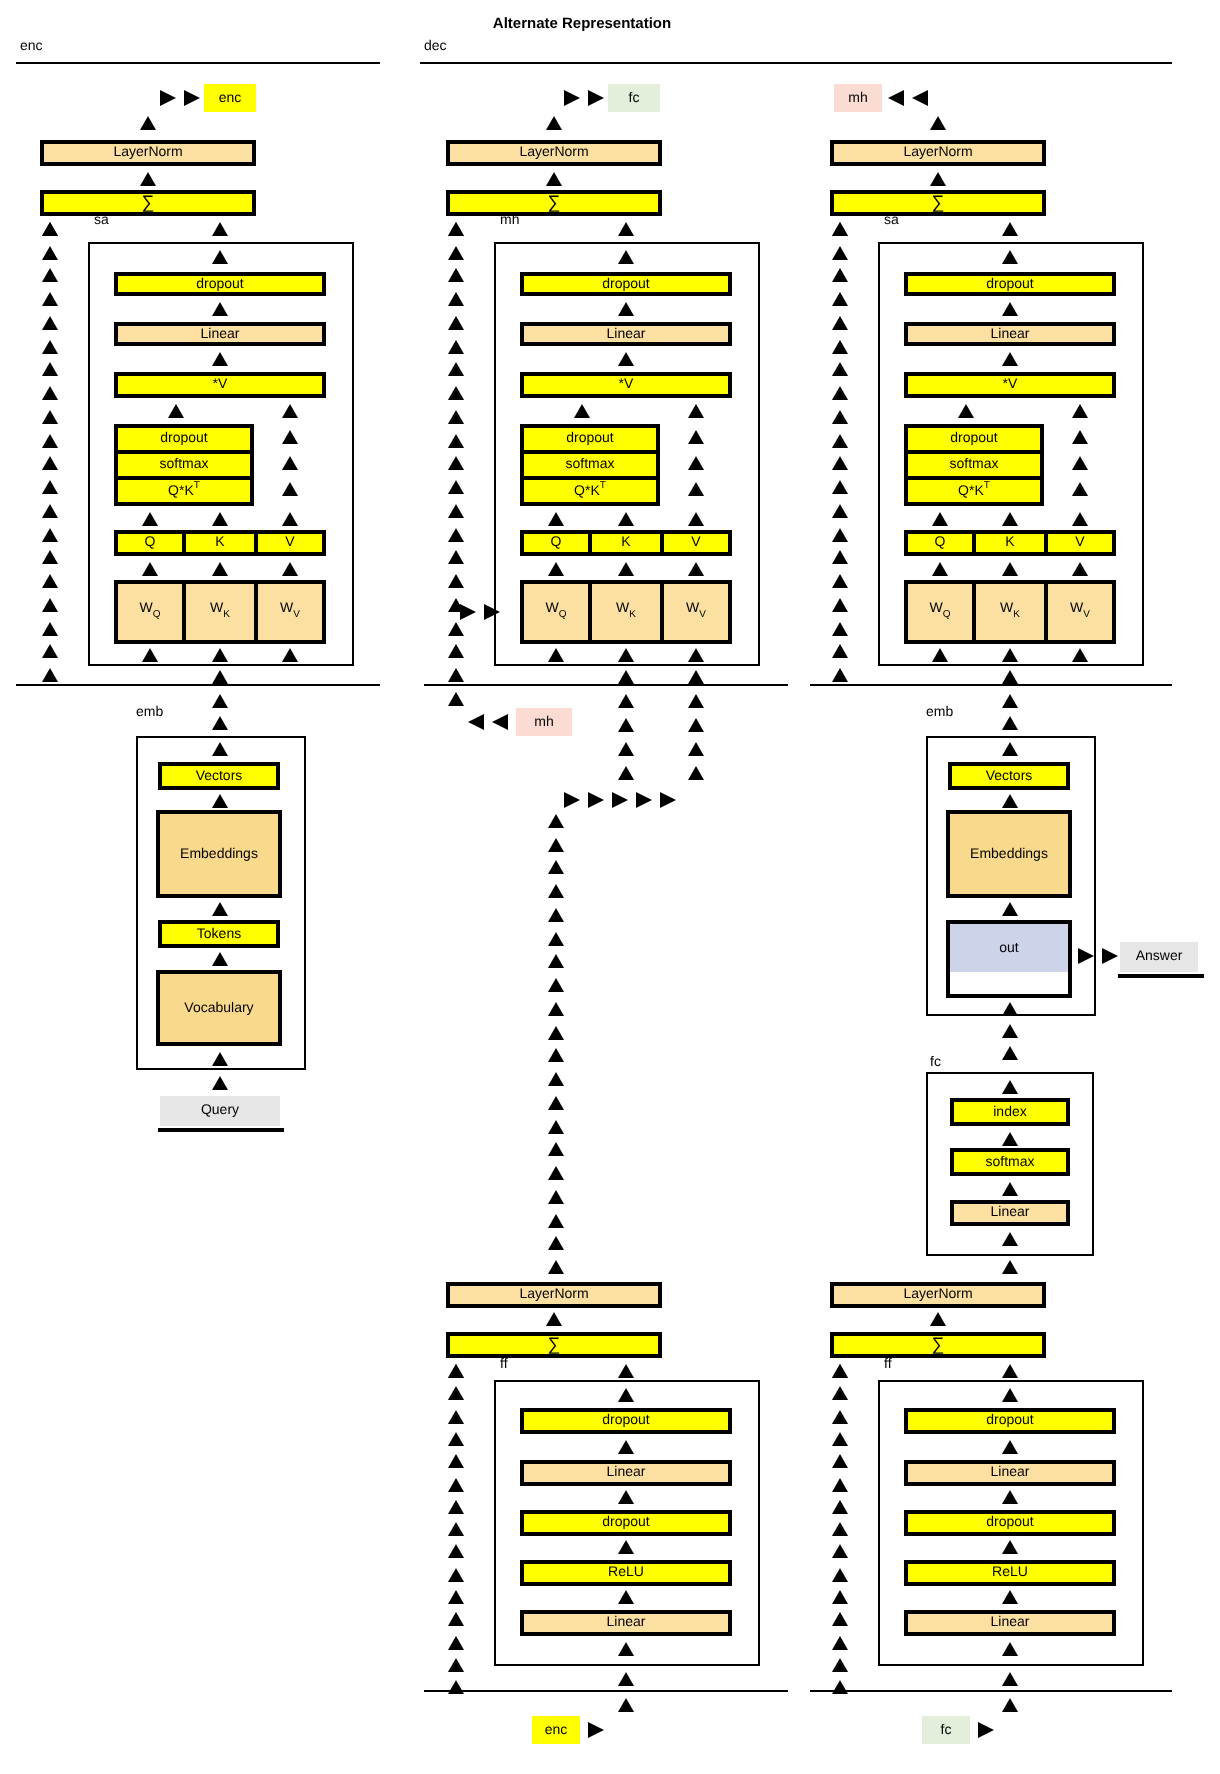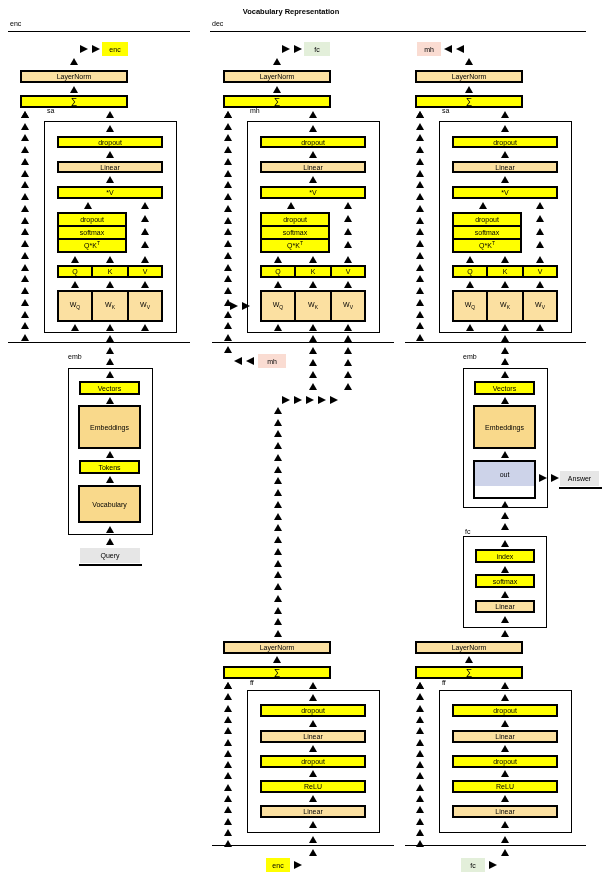--- a/index.html
+++ b/index.html
@@ -18,21 +18,21 @@
   .ar{position:absolute;width:0;height:0;}
   .hl{position:absolute;height:1px;background:#000;}
   .ul{position:absolute;height:2px;background:#000;}
   .bx sub{font-size:5px;line-height:1;}
   .bx sup{font-size:5px;line-height:1;}
 </style>
 </head>
 <body>
 
 <div class="canvas" id="cv">
-  <div class="ttl">Vocabulary Representation</div>
+  <div class="ttl">Alternate Representation</div>
   <div class="sec" style="left:10px;top:20px;">enc</div>
   <div class="sec" style="left:212px;top:20px;">dec</div>
 <div class="hl" style="left: 8px; top: 31px; width: 182px;"></div>
     <div class="hl" style="left: 210px; top: 31px; width: 376px;"></div>
     <div class="hl" style="left: 8px; top: 342px; width: 182px;"></div>
     <div class="hl" style="left: 212px; top: 342px; width: 182px;"></div>
     <div class="hl" style="left: 405px; top: 342px; width: 181px;"></div>
     <div class="hl" style="left: 212px; top: 845px; width: 182px;"></div>
     <div class="hl" style="left: 405px; top: 845px; width: 181px;"></div>
     <div class="ar" style="left: 80px; top: 45px; border-top: 4px solid transparent; border-bottom: 4px solid transparent; border-left: 8px solid rgb(0, 0, 0);"></div>

